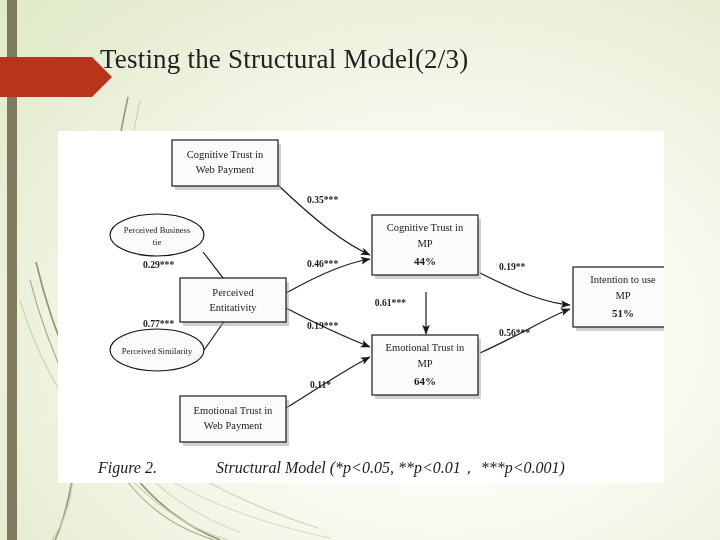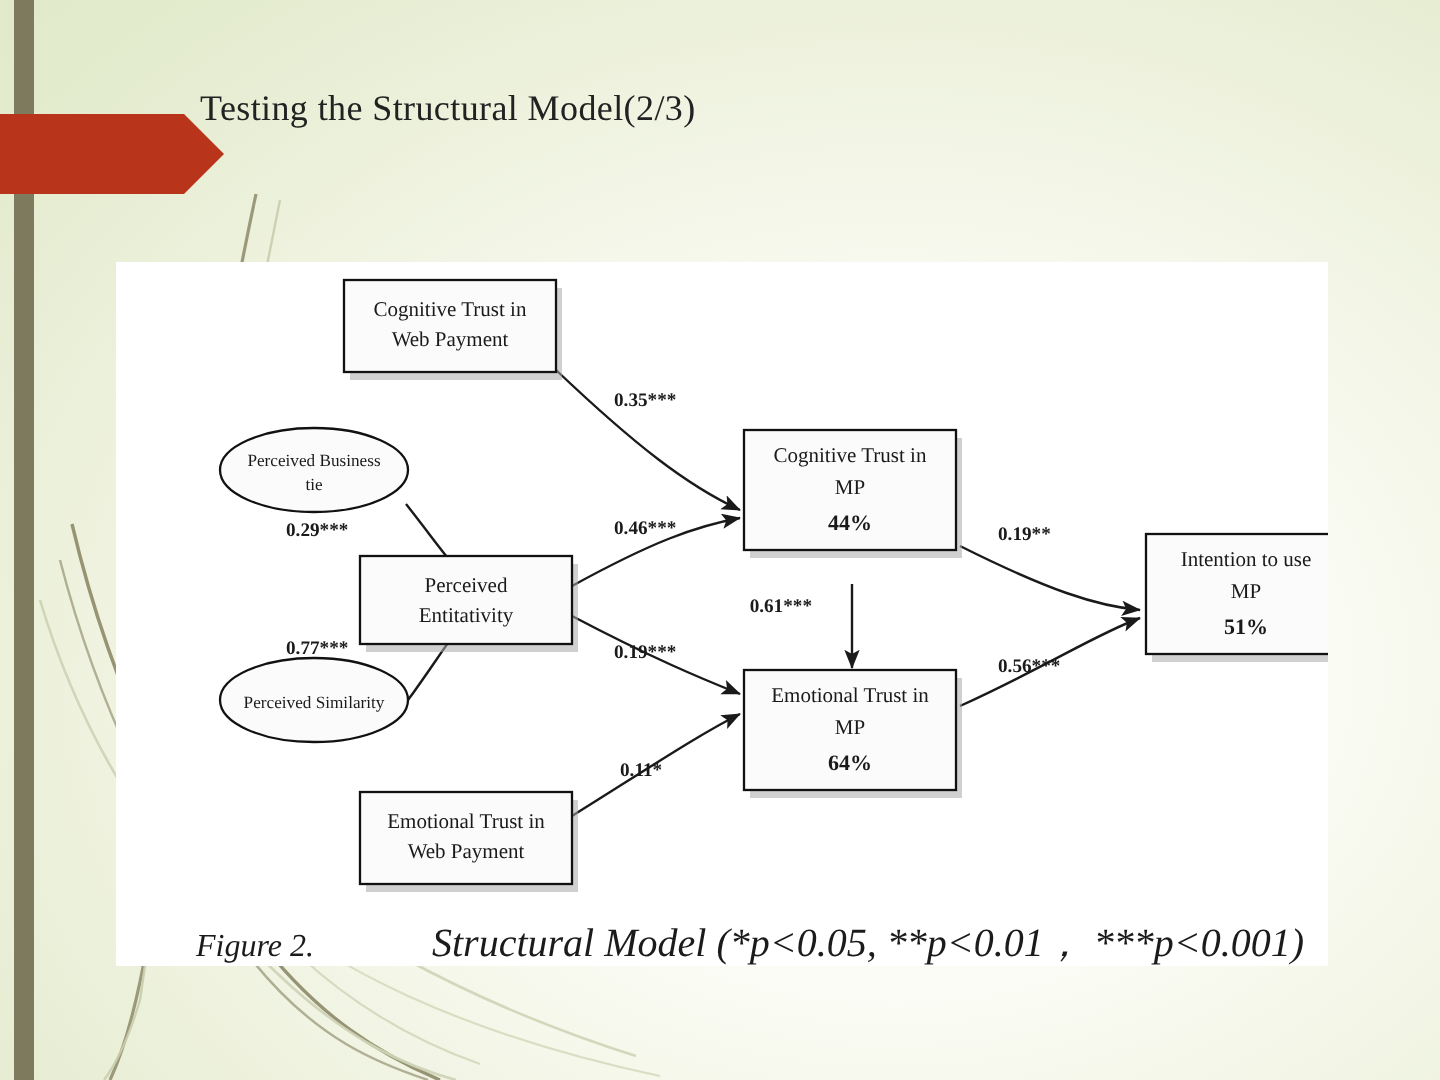--- a/index.html
+++ b/index.html
@@ -45,21 +45,21 @@
     top: 57px;
     width: 112px;
     height: 40px;
   }
   
   .slide-title {
     position: absolute;
     left: 100px;
     top: 44px;
     width: 600px;
-    font-size: 18px;
+    font-size: 27px;
     color: #222222;
     letter-spacing: .2px;
     white-space: nowrap;
   }
   
   .figure-panel {
     position: absolute;
     left: 58px;
     top: 131px;
     width: 606px;
@@ -84,21 +84,21 @@
   }
   .cap-fig {
     font-size: 16px;
     font-style: italic;
     font-weight: 400;
     width: 118px;
     flex: 0 0 118px;
     margin-left: 36px;
   }
   .cap-text {
-    font-size: 20px;
+    font-size: 16px;
     font-style: italic;
   }
   text {
     font-family: "Liberation Serif", serif;
     fill: #1a1a1a;
   }
   .node-text { font-size: 10.5px; }
   .node-text-sm { font-size: 8.6px; }
   .pct-text { font-size: 11px; font-weight: bold; }
   .path-lbl { font-size: 9.6px; font-weight: bold; }

